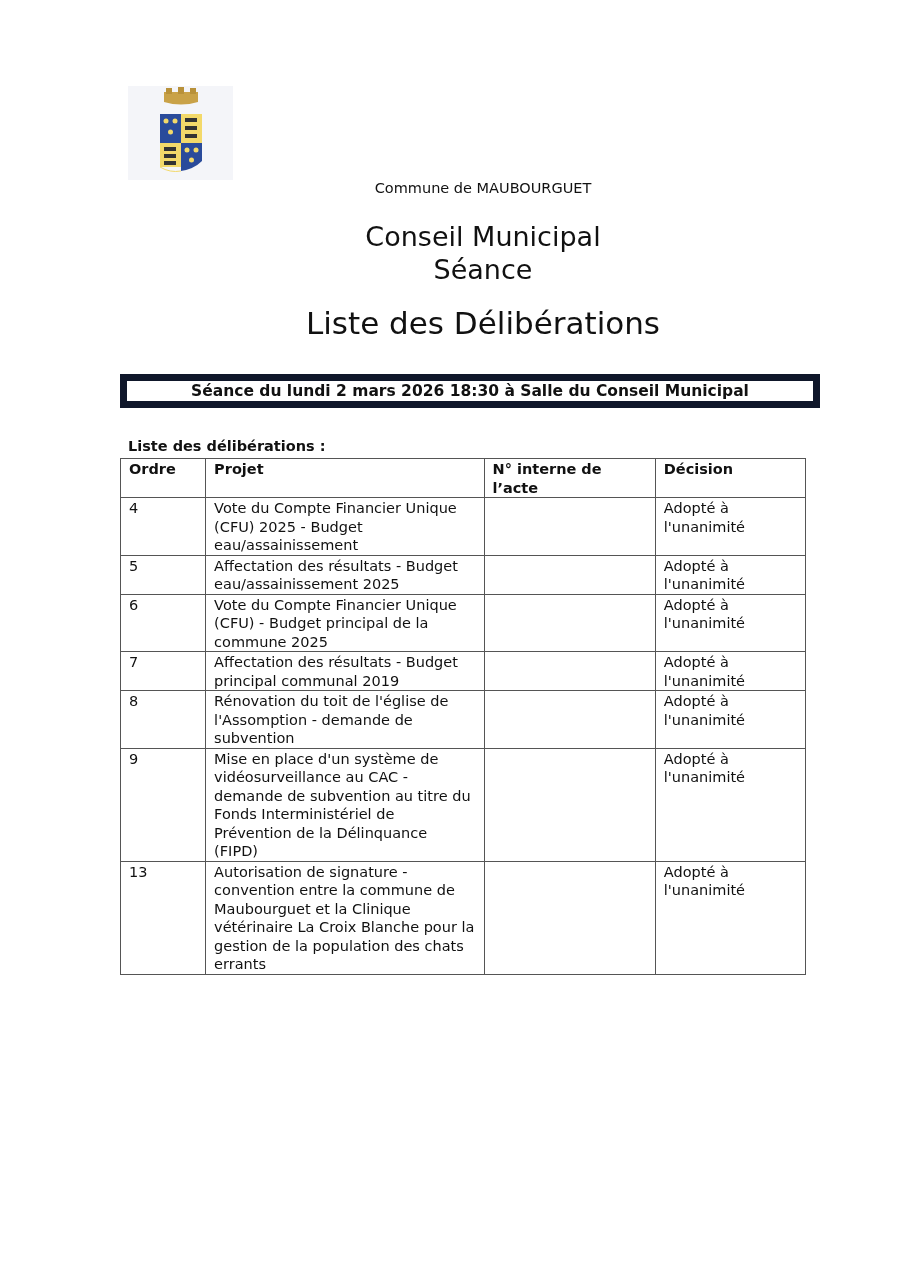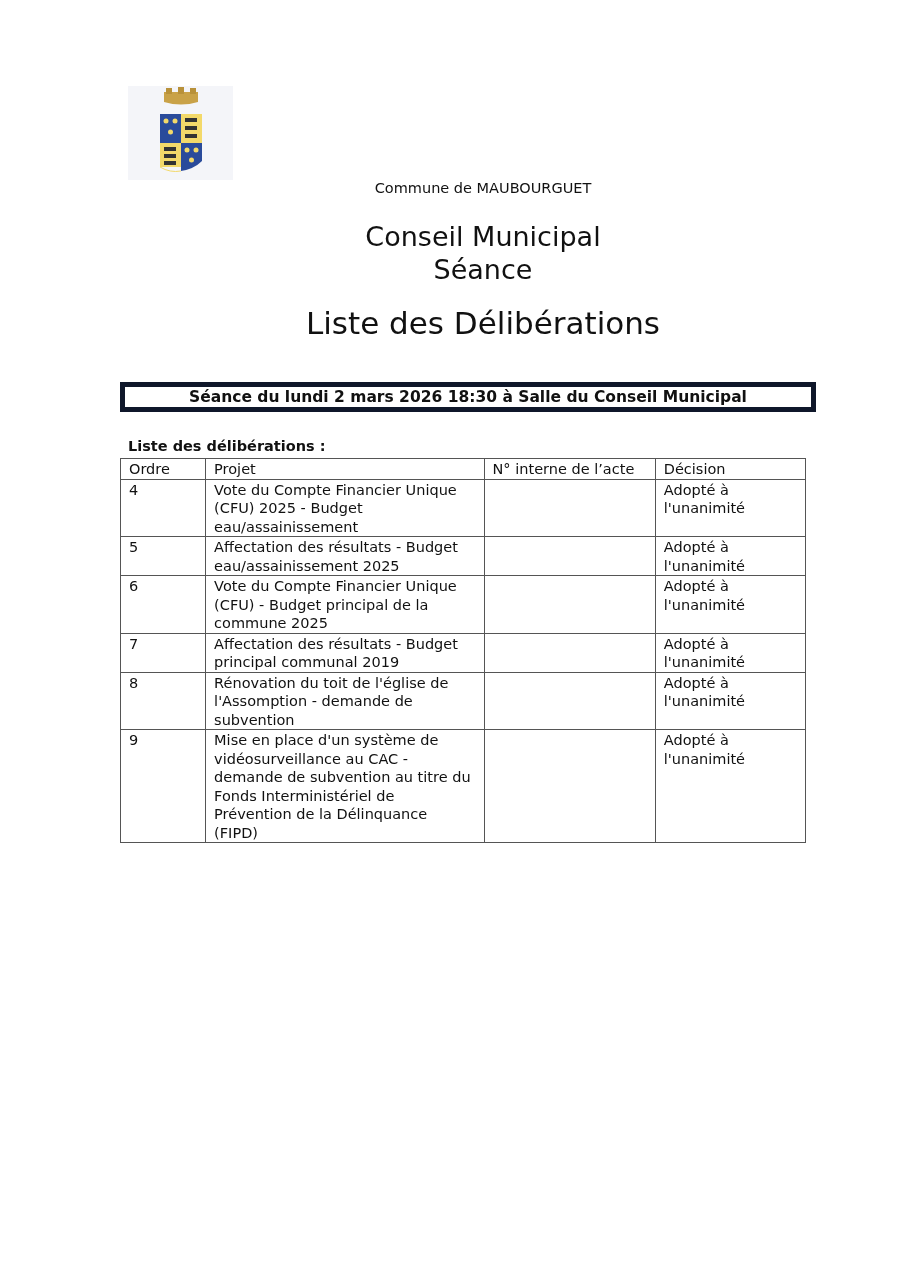--- a/index.html
+++ b/index.html
@@ -18,36 +18,36 @@
   }
   .council {
     position: absolute; left: 0; width: 966px; top: 220px; text-align: center;
     font-size: 27px; line-height: 33px;
   }
   .doc-title {
     position: absolute; left: 0; width: 966px; top: 305px; text-align: center;
     font-size: 31px;
   }
   .seance-box {
-    position: absolute; left: 120px; top: 382px; width: 686px; height: 20px;
-    border: 5px solid #0f172a; text-align: center; font-weight: bold;
+    position: absolute; left: 120px; top: 374px; width: 686px; height: 20px;
+    border: 7px solid #0f172a; text-align: center; font-weight: bold;
     font-size: 15.5px; line-height: 21px;
   }
   .list-label {
     position: absolute; left: 128px; top: 438px; font-weight: bold; font-size: 14.5px;
   }
   table.delib {
     position: absolute; left: 120px; top: 458px; width: 686px;
     border-collapse: collapse; font-size: 14.5px; line-height: 18.5px;
   }
   table.delib th, table.delib td {
     border: 1px solid #555; vertical-align: top; text-align: left;
     padding: 1px 8px 0 8px;
   }
-  table.delib th { font-weight: normal; margin-left: 48px; }
+  table.delib th { font-weight: bold; margin-left: 48px; }
   col.c1 { width: 85px; } col.c2 { width: 278px; } col.c3 { width: 171px; } col.c4 { width: 150px; }
 </style>
 </head>
 <body>
 
 <div class="logo">
   <svg width="105" height="94" viewBox="0 0 105 94">
 
     <path d="M36 6 h34 v10 q-17 5 -34 0 z" fill="#c9a248"></path>
     <rect x="38" y="2" width="6" height="6" fill="#b8913a"></rect>
@@ -134,14 +134,20 @@
       <td>Rénovation du toit de l'église de l'Assomption - demande de subvention</td>
       <td></td>
       <td>Adopté à l'unanimité</td>
     </tr>
     <tr>
       <td>9</td>
       <td>Mise en place d'un système de vidéosurveillance au CAC - demande de subvention au titre du Fonds Interministériel de Prévention de la Délinquance (FIPD)</td>
       <td></td>
       <td>Adopté à l'unanimité</td>
     </tr>
+    <tr>
+      <td>13</td>
+      <td>Autorisation de signature - convention entre la commune de Maubourguet et la Clinique vétérinaire La Croix Blanche pour la gestion de la population des chats errants</td>
+      <td></td>
+      <td>Adopté à l'unanimité</td>
+    </tr>
   </tbody>
 </table>
 
 </body></html>

